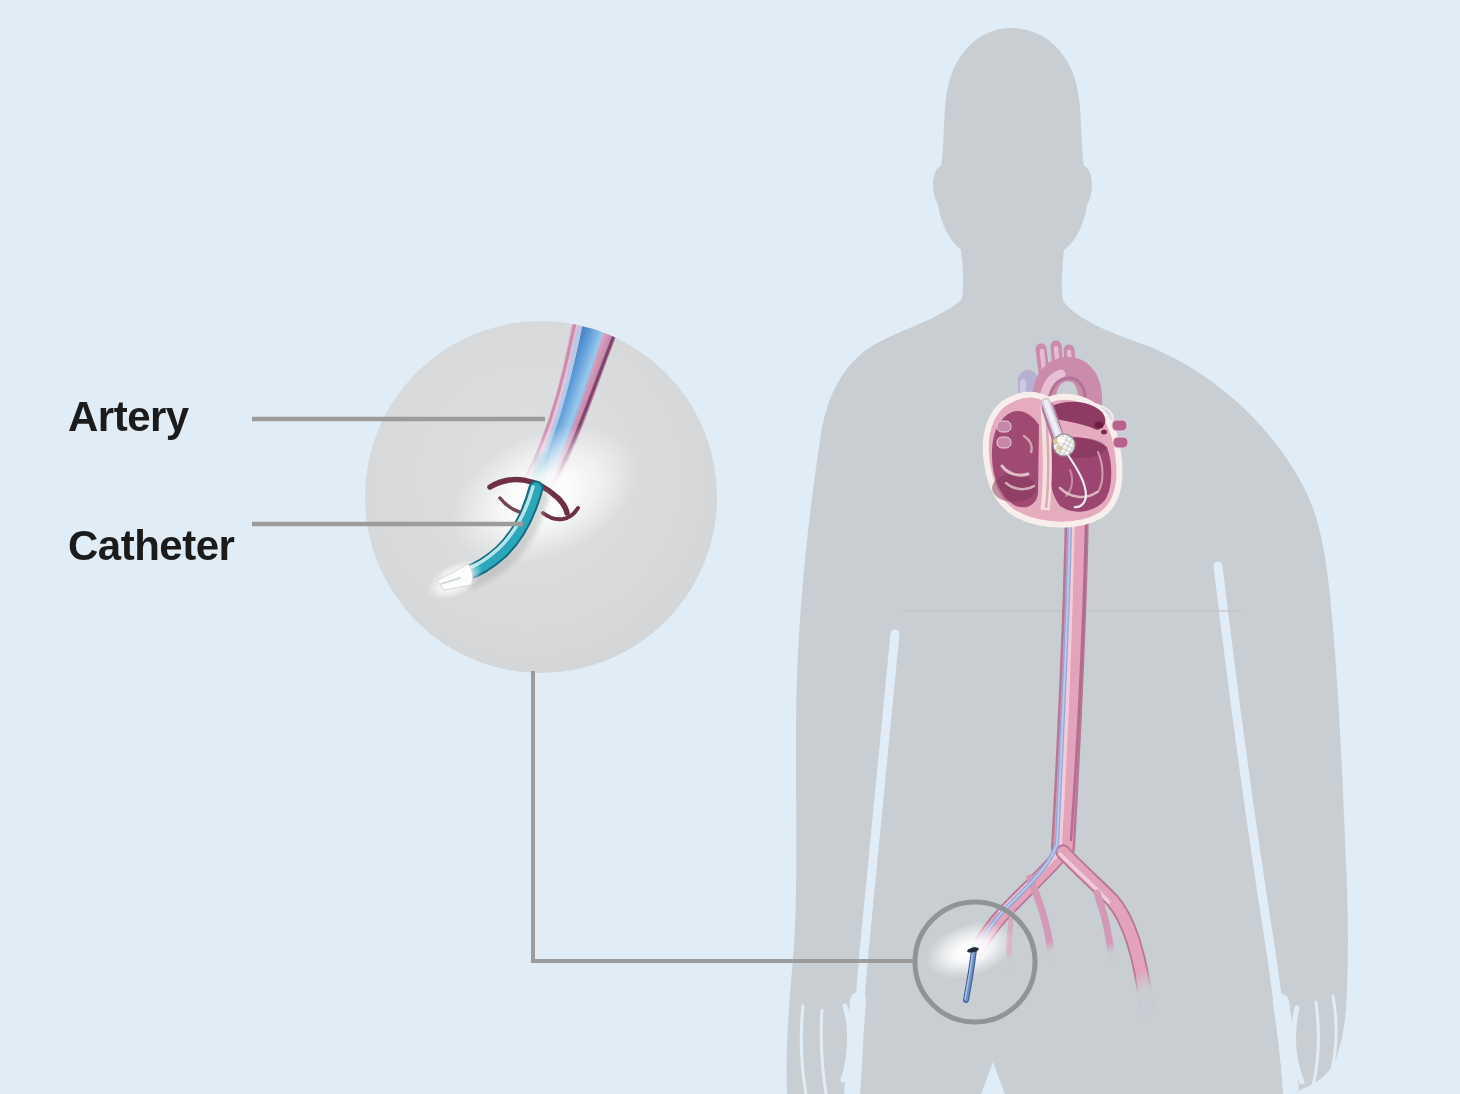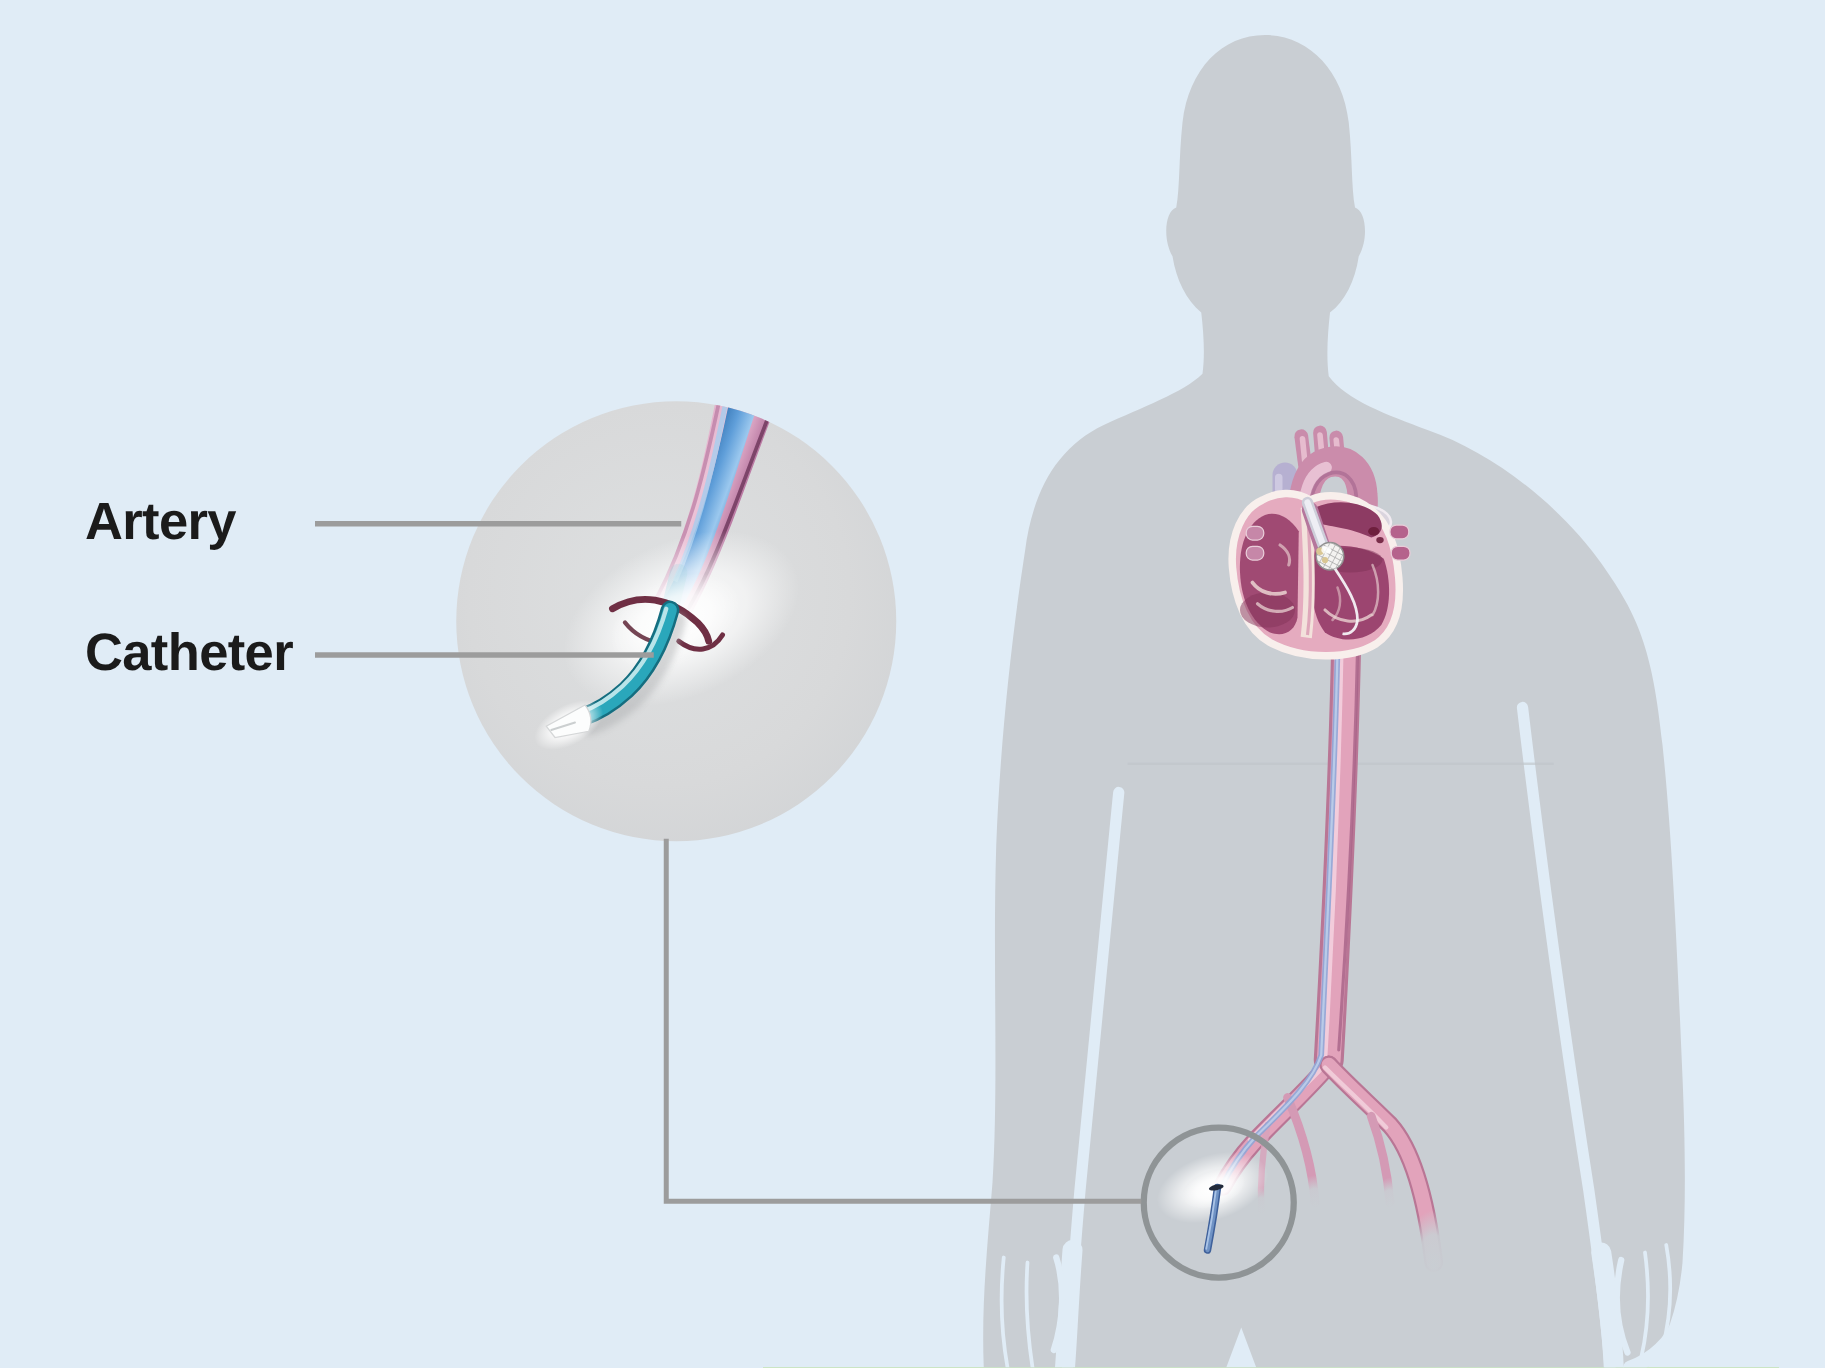--- a/index.html
+++ b/index.html
@@ -15,21 +15,21 @@
     position:absolute;
     font-family:"Liberation Sans",sans-serif;
     font-size:42px;
     font-weight:bold;
     letter-spacing:-0.5px;
     color:#1b1b1b;
     line-height:1;
     white-space:nowrap;
   }
   .label-artery{left:68px;top:396px;}
-  .label-catheter{left:68px;top:501px;}
+  .label-catheter{left:68px;top:525px;}
 </style>
 </head>
 <body>
 
 <div class="canvas">
 
 <svg width="1460" height="1094" viewBox="0 0 1460 1094">
   <defs>
     <radialGradient id="insetShade" cx="46%" cy="44%" r="62%">
       <stop offset="0%" stop-color="#dee0e1"></stop>

